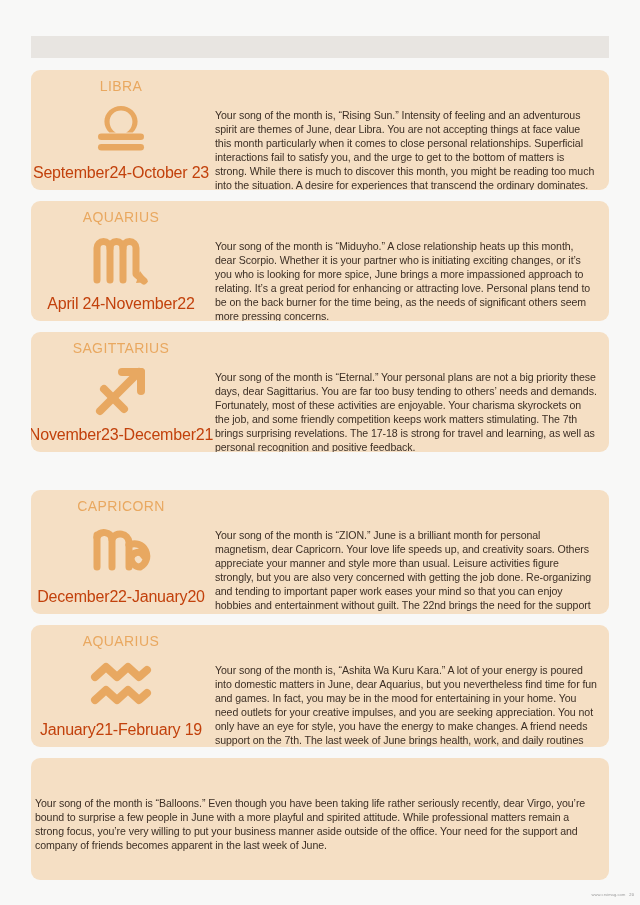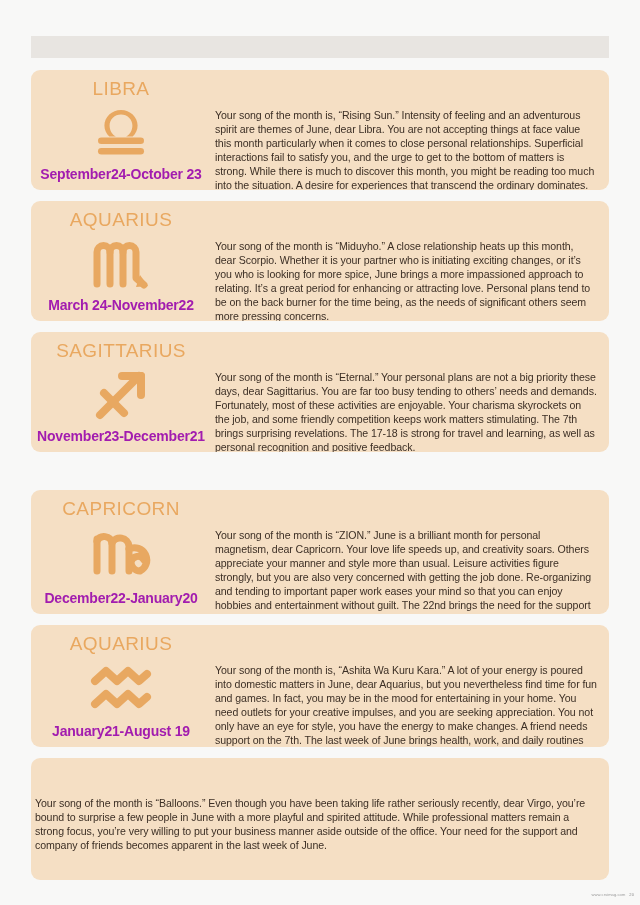--- a/index.html
+++ b/index.html
@@ -55,48 +55,47 @@
     padding: 9px 6px 8px 6px;
     box-sizing: border-box;
     display: flex;
     flex-direction: column;
     align-items: center;
     justify-content: space-between;
   }
 
   .sign-name {
     color: #e9a860;
-    font-size: 19px;
+    font-size: 14px;
     letter-spacing: 0.4px;
     text-align: center;
     line-height: 1.05;
     white-space: nowrap;
   }
 
   .glyph {
     flex: 1 1 auto;
     display: flex;
     align-items: center;
     justify-content: center;
     width: 100%;
     padding: 2px 0;
   }
 
   .glyph svg {
     display: block;
   }
 
   .sign-dates {
-    color: #a21caf;
-    font-size: 14px;
+    color: #c2410c;
+    font-size: 16px;
     text-align: center;
     letter-spacing: -0.2px;
     white-space: nowrap;
     line-height: 1.1;
-    font-weight: bold;
   }
 
   .card-right {
     flex: 1 1 auto;
     padding: 27px 12px 9px 4px;
     box-sizing: border-box;
     display: flex;
     align-items: flex-start;
   }
 
@@ -166,21 +165,21 @@
         <div class="glyph">
           <svg width="58" height="56" viewBox="0 0 58 56" aria-hidden="true">
             <g fill="none" stroke="#e8a861" stroke-width="7" stroke-linecap="round" stroke-linejoin="round">
               <path d="M5 48 L5 16 a6.5 6.5 0 0 1 13 0 L18 48"></path>
               <path d="M18 16 a6.5 6.5 0 0 1 13 0 L31 48"></path>
               <path d="M31 16 a6.5 6.5 0 0 1 13 0 L44 42 L52 49"></path>
             </g>
             <path d="M48 39 L56 50 L44 51 Z" fill="#e8a861"></path>
           </svg>
         </div>
-        <div class="sign-dates">March 24-November22</div>
+        <div class="sign-dates">April 24-November22</div>
       </div>
       <div class="card-right">
         <p class="body-text">Your song of the month is “Miduyho.” A close relationship heats up this month, dear Scorpio. Whether it is your partner who is initiating exciting changes, or it’s you who is looking for more spice, June brings a more impassioned approach to relating. It’s a great period for enhancing or attracting love. Personal plans tend to be on the back burner for the time being, as the needs of significant others seem more pressing concerns.</p>
       </div>
     </div>
 
     <div class="card card-sagittarius">
       <div class="card-left">
         <div class="sign-name">SAGITTARIUS</div>
         <div class="glyph">
@@ -224,21 +223,21 @@
       <div class="card-left">
         <div class="sign-name">AQUARIUS</div>
         <div class="glyph">
           <svg width="62" height="50" viewBox="0 0 62 50" aria-hidden="true">
             <g fill="none" stroke="#e8a861" stroke-width="8" stroke-linecap="round" stroke-linejoin="round">
               <polyline points="5,17 16,7 27,17 38,7 49,17 57,10"></polyline>
               <polyline points="5,40 16,30 27,40 38,30 49,40 57,33"></polyline>
             </g>
           </svg>
         </div>
-        <div class="sign-dates">January21-August 19</div>
+        <div class="sign-dates">January21-February 19</div>
       </div>
       <div class="card-right">
         <p class="body-text">Your song of the month is, “Ashita Wa Kuru Kara.” A lot of your energy is poured into domestic matters in June, dear Aquarius, but you nevertheless find time for fun and games. In fact, you may be in the mood for entertaining in your home. You need outlets for your creative impulses, and you are seeking appreciation. You not only have an eye for style, you have the energy to make changes. A friend needs support on the 7th. The last week of June brings health, work, and daily routines into focus. The urge to re-organize is strong.</p>
       </div>
     </div>
 
     <div class="card card-pisces">
       <div class="card-right">
         <p class="body-text">Your song of the month is “Balloons.” Even though you have been taking life rather seriously recently, dear Virgo, you’re bound to surprise a few people in June with a more playful and spirited attitude. While professional matters remain a strong focus, you’re very willing to put your business manner aside outside of the office. Your need for the support and company of friends becomes apparent in the last week of June.</p>
       </div>

